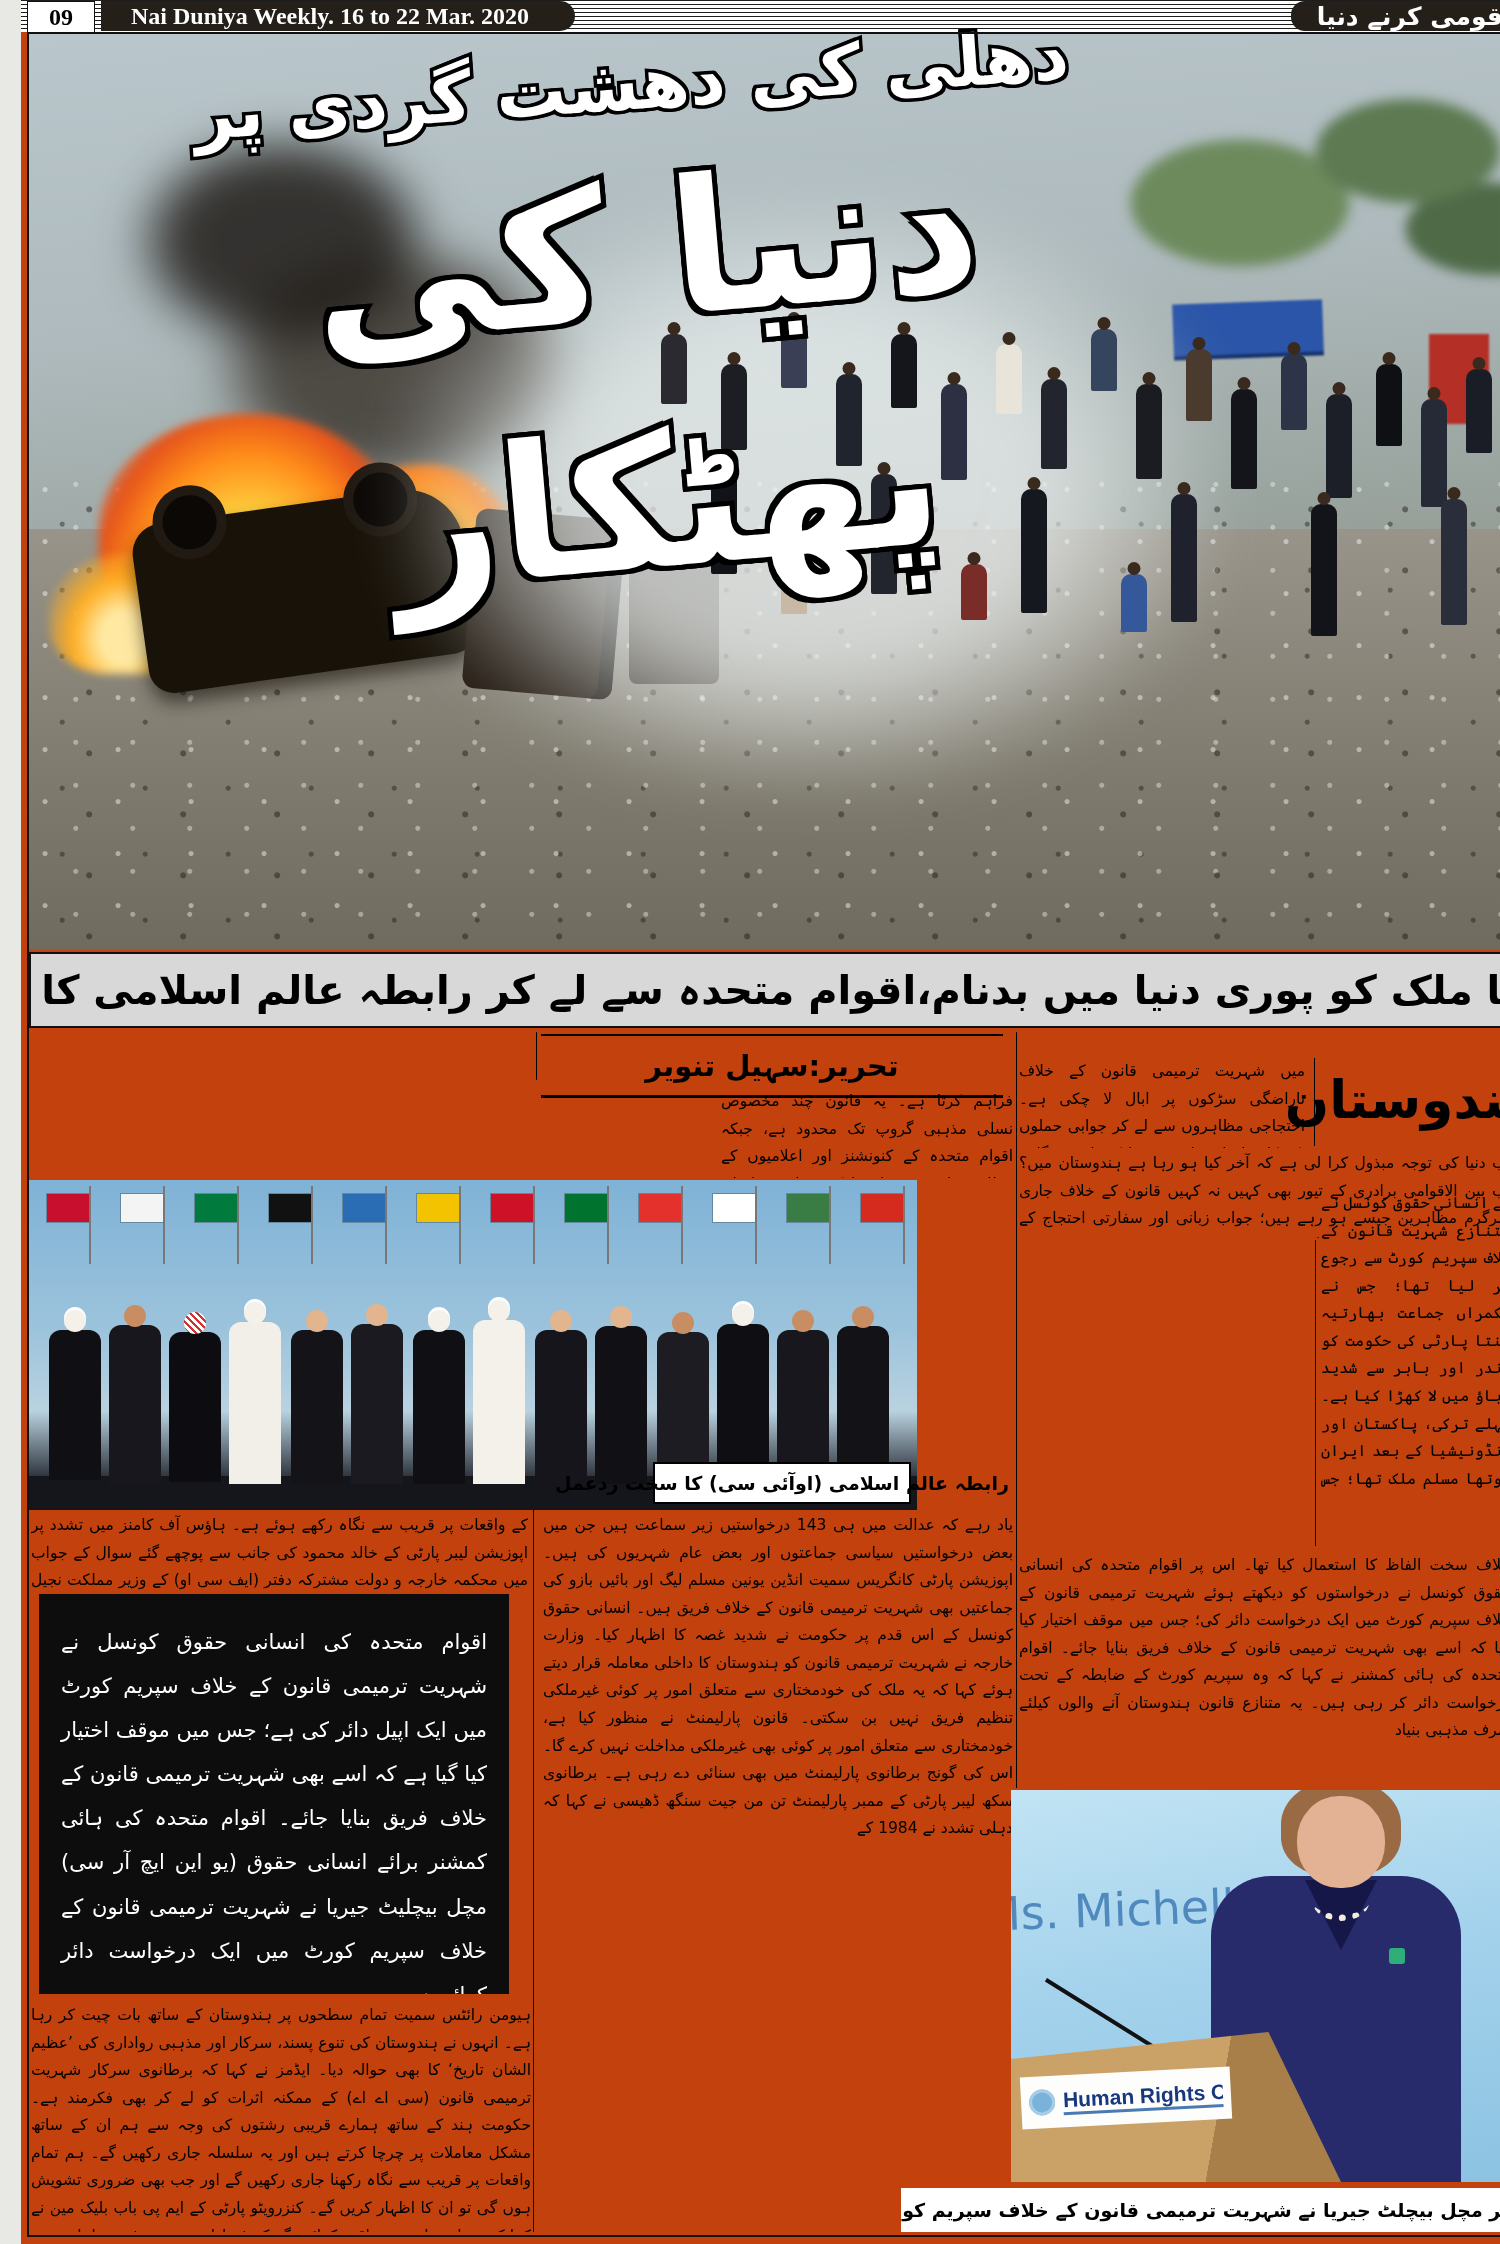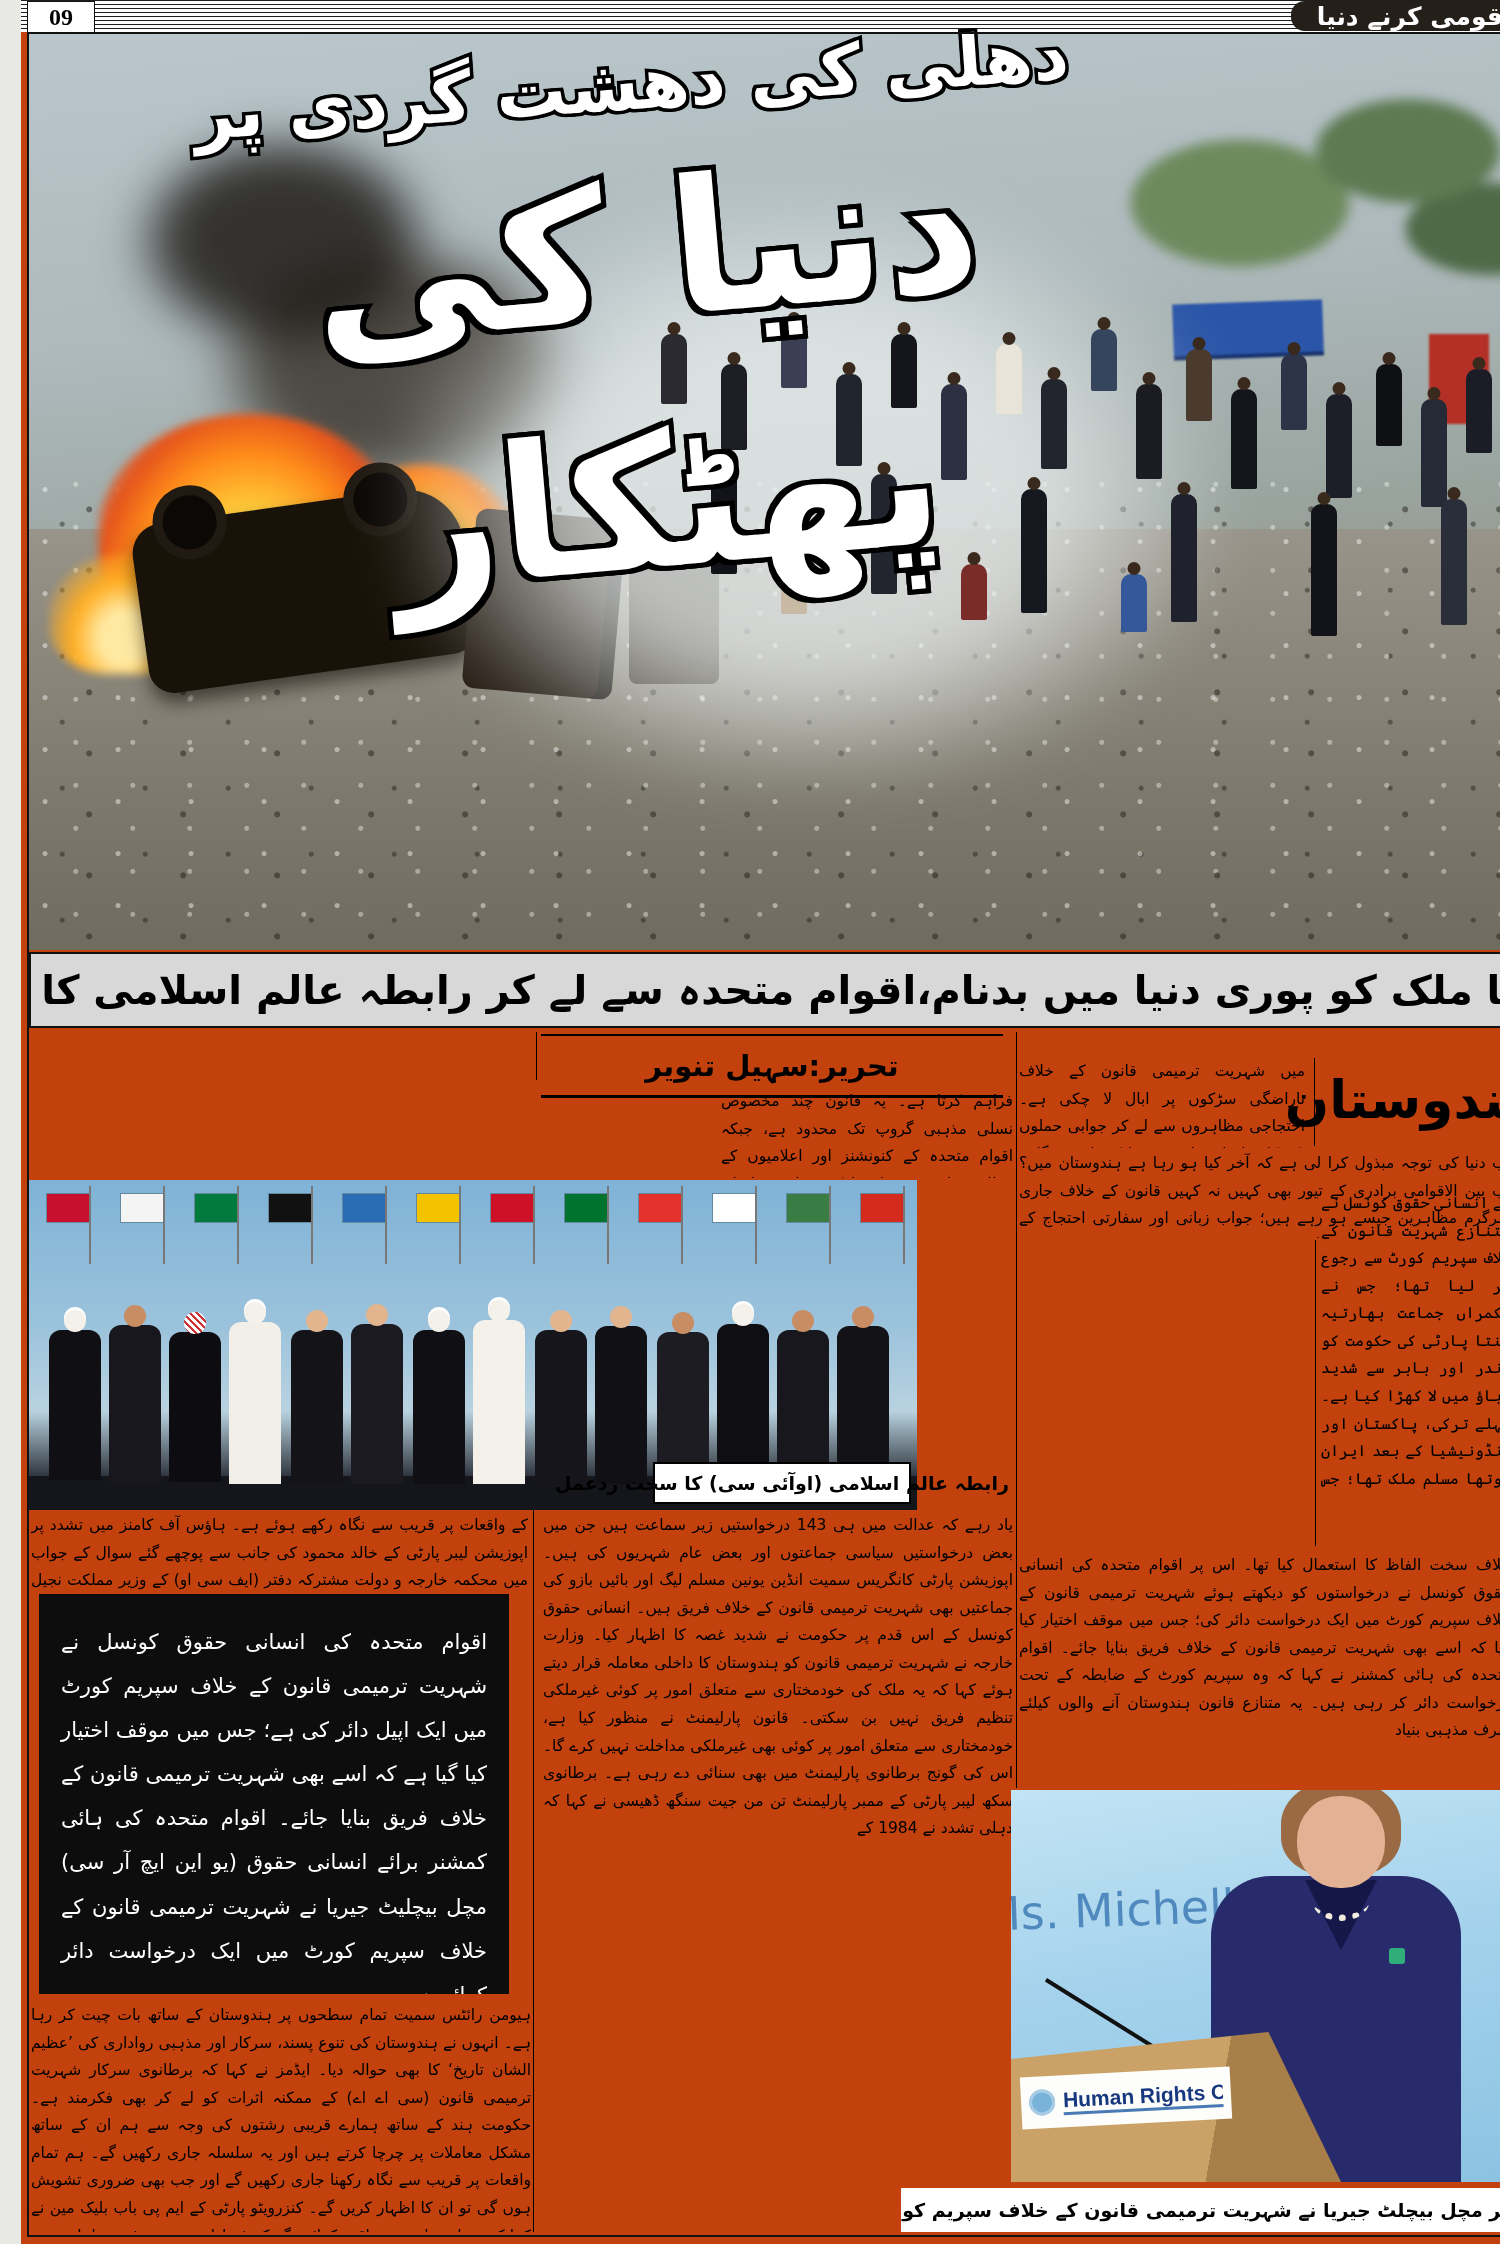--- a/index.html
+++ b/index.html
@@ -151,20 +151,21 @@
   .bach-cap{position:absolute;left:880px;top:2188px;width:610px;height:44px;display:flex;align-items:center;
        justify-content:center;font-weight:bold;font-size:19px;direction:rtl;white-space:nowrap;overflow:hidden;background:#fff;}
 </style>
 </head>
 <body>
 
 <div class="page">
 
   <div class="topbar"></div>
   <div class="pagenum">09</div>
+  <div class="paper-title">Nai Duniya Weekly. 16 to 22 Mar. 2020</div>
   <div class="masthead">قومی کرنے دنیا</div>
 
   <div class="riot">
     <div class="treeline"></div>
     <div class="street"></div>
     <div class="debris"></div>
     <div class="bluesign"></div>
     <div class="redsign"></div>
     <div class="smokeplume"></div>
     <div class="fire f1"></div>

